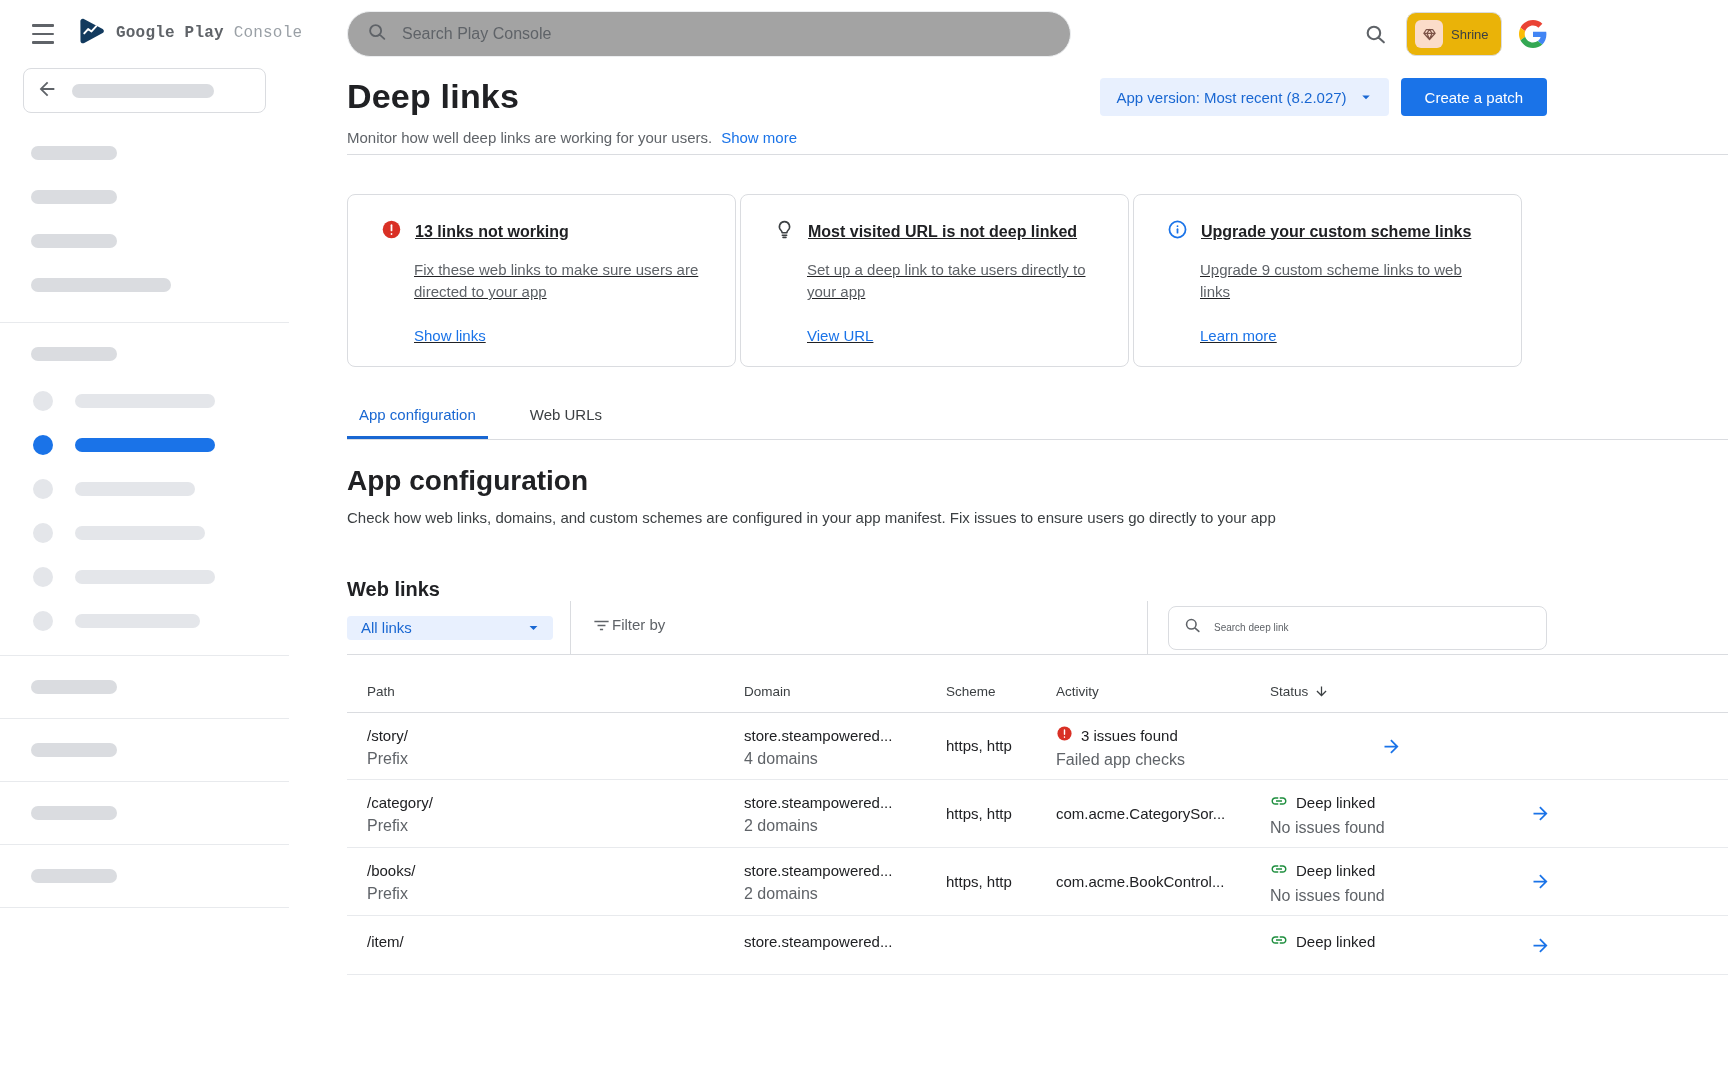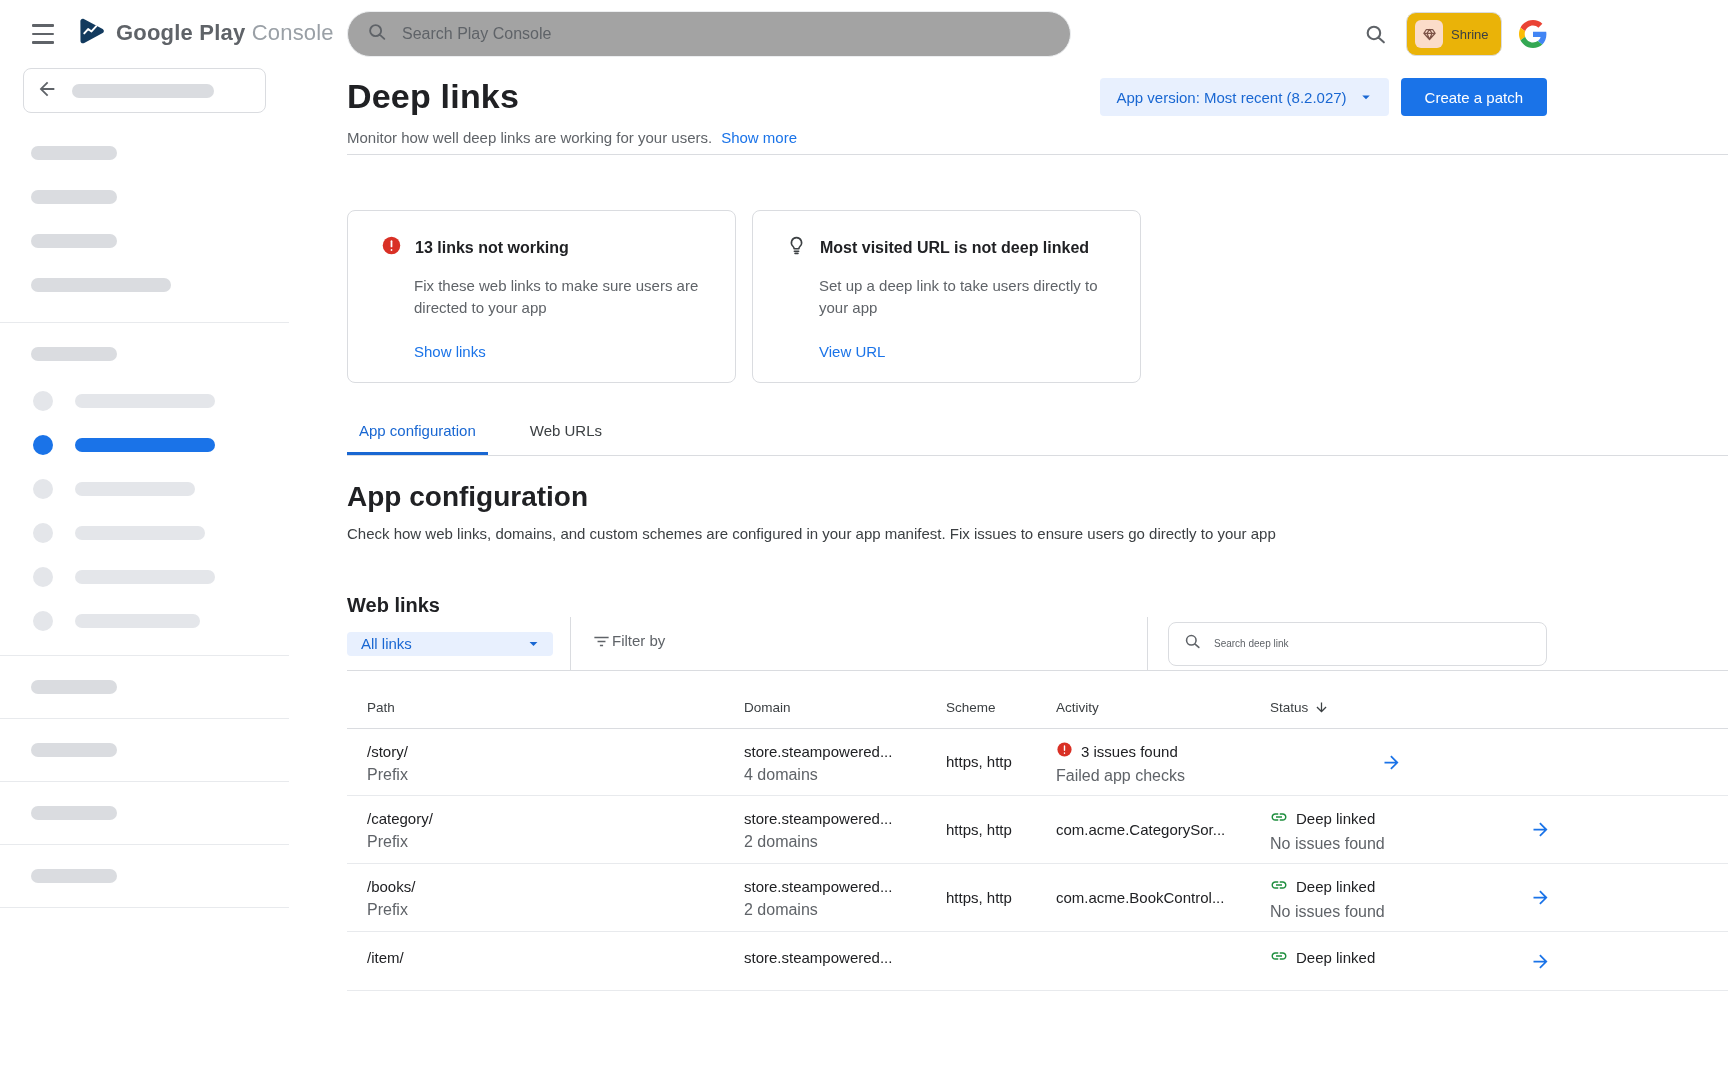--- a/index.html
+++ b/index.html
@@ -5,21 +5,21 @@
   * { margin:0; padding:0; box-sizing:border-box; }
   html,body { width:1728px; height:1080px; overflow:hidden; background:#fff;
     font-family:"Liberation Sans", sans-serif; color:#202124; }
 
   
   .topbar { position:absolute; top:0; left:0; width:1728px; height:68px; background:#fff; z-index:5; }
   .hamburger { position:absolute; left:27px; top:20px; width:32px; height:28px;
     display:flex; flex-direction:column; justify-content:center; gap:6px; align-items:center; cursor:pointer; }
   .hamburger span { width:22px; height:2.5px; background:#5f6368; border-radius:1px; }
   .logo { position:absolute; left:75px; top:17px; display:flex; align-items:center; gap:9px; }
-  .logo-text { font-size:22px; letter-spacing:.2px; }
+  .logo-text { font-size:16px; letter-spacing:.2px;font-family:Liberation Mono, monospace; }
   .logo-text .lg-bold { color:#5f6368; font-weight:600; }
   .logo-text .lg-light { color:#9aa0a6; font-weight:400; }
 
   .global-search { position:absolute; left:347px; top:11px; width:724px; height:46px;
     background:#a3a3a3; border:1px solid #eceef0; border-radius:24px; display:flex; align-items:center; padding:0 18px; gap:14px;justify-content:flex-end; }
   .global-search input { border:none; outline:none; background:transparent; font-size:16px; color:#3c4043;
     width:100%; font-family:"Liberation Sans", sans-serif; }
   .global-search input::placeholder { color:#5f6368; opacity:1; }
 
   .top-loupe { position:absolute; left:1363px; top:22px; width:26px; height:26px; cursor:pointer; }
@@ -55,21 +55,21 @@
   .page-title { font-size:34px; font-weight:600; color:#202124; letter-spacing:.2px; }
   .page-subtitle-row { margin-top:13px; font-size:15px; color:#5f6368; display:flex; gap:9px; }
   .link { color:#1a73e8; font-weight:500; cursor:pointer; text-decoration:none; }
   .header-actions { display:flex; gap:12px; margin-top:1px;padding-left:8px; }
   .chip-btn { height:38px; background:#e8f0fe; border:none; border-radius:4px; color:#1967d2;
     font-size:15px; font-weight:500; display:flex; align-items:center; gap:10px; padding:0 14px 0 16px;
     cursor:pointer; font-family:"Liberation Sans", sans-serif; }
   .primary-btn { height:38px; background:#1a73e8; border:none; border-radius:4px; color:#fff;
     font-size:15px; font-weight:500; padding:0 24px; cursor:pointer; font-family:"Liberation Sans", sans-serif; }
 
-  .cards { display:flex; gap:16px; margin-top:55px; }
+  .cards { display:flex; gap:4px; margin-top:39px;text-decoration:underline; }
   .card { width:389px; height:173px; border:1px solid #dadce0; border-radius:8px; background:#fff;
     padding:24px 26px 22px 33px; display:flex; flex-direction:column; }
   .card-title-row { display:flex; align-items:center; gap:13px; }
   .card-title { font-size:16px; font-weight:700; color:#202124; }
   .card-body { margin:15px 0 0 33px; font-size:15px; line-height:22px; color:#5f6368; max-width:300px; }
   .card-action { margin:auto 0 0 33px; font-size:15px; font-weight:500; color:#1a73e8; cursor:pointer; }
 
   .tabs { margin-left:58px; margin-top:39px; display:flex; gap:30px; }
   .tab { font-size:15px; font-weight:500; padding:0 12px 13px 12px; cursor:pointer; color:#3c4043; }
   .tab.active { color:#1967d2; border-bottom:3px solid #1967d2; }
@@ -281,20 +281,34 @@
           <svg viewBox="0 0 24 24" width="21" height="21">
               <path fill="none" stroke="#3c4043" stroke-width="1.8" stroke-linecap="round" stroke-linejoin="round" d="M9.5 18.5h5 M10.3 21h3.4 M12 3a5.8 5.8 0 0 1 3.9 10.1c-.8.75-1.15 1.5-1.15 2.6h-5.5c0-1.1-.35-1.85-1.15-2.6A5.8 5.8 0 0 1 12 3z"></path>
             </svg>
         </span>
         <span class="card-title">Most visited URL is not deep linked</span>
       </div>
       <div class="card-body">Set up a deep link to take users directly to your app</div>
       <div class="card-action">View URL</div>
     </div>
 
+    <div class="card">
+      <div class="card-title-row">
+        <span>
+          <svg viewBox="0 0 24 24" width="21" height="21">
+              <circle cx="12" cy="12" r="9.2" fill="none" stroke="#1a73e8" stroke-width="2"></circle>
+              <rect x="11" y="10.6" width="2" height="6" rx="1" fill="#1a73e8"></rect>
+              <rect x="11" y="7" width="2" height="2.2" rx="1" fill="#1a73e8"></rect>
+            </svg>
+        </span>
+        <span class="card-title">Upgrade your custom scheme links</span>
+      </div>
+      <div class="card-body">Upgrade 9 custom scheme links to web links</div>
+      <div class="card-action">Learn more</div>
+    </div>
   </div>
 
   <div class="tabs">
     <div class="tab active">App configuration</div>
     <div class="tab">Web URLs</div>
   </div>
   <div class="bleed-divider"></div>
 
   <div class="h2 pad">App configuration</div>
   <div class="section-desc row-1200">Check how web links, domains, and custom schemes are configured in your app manifest. Fix issues to ensure users go directly to your app</div>

